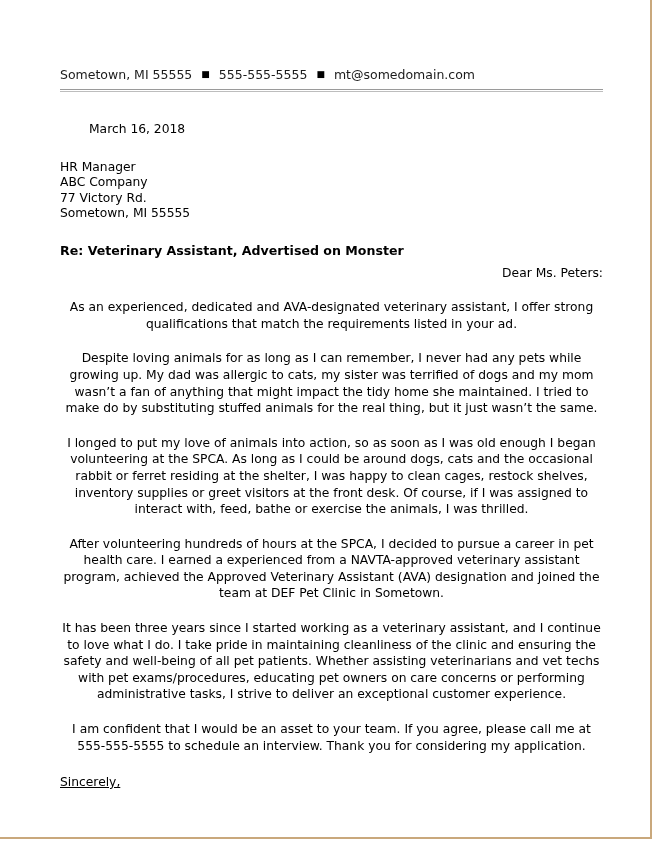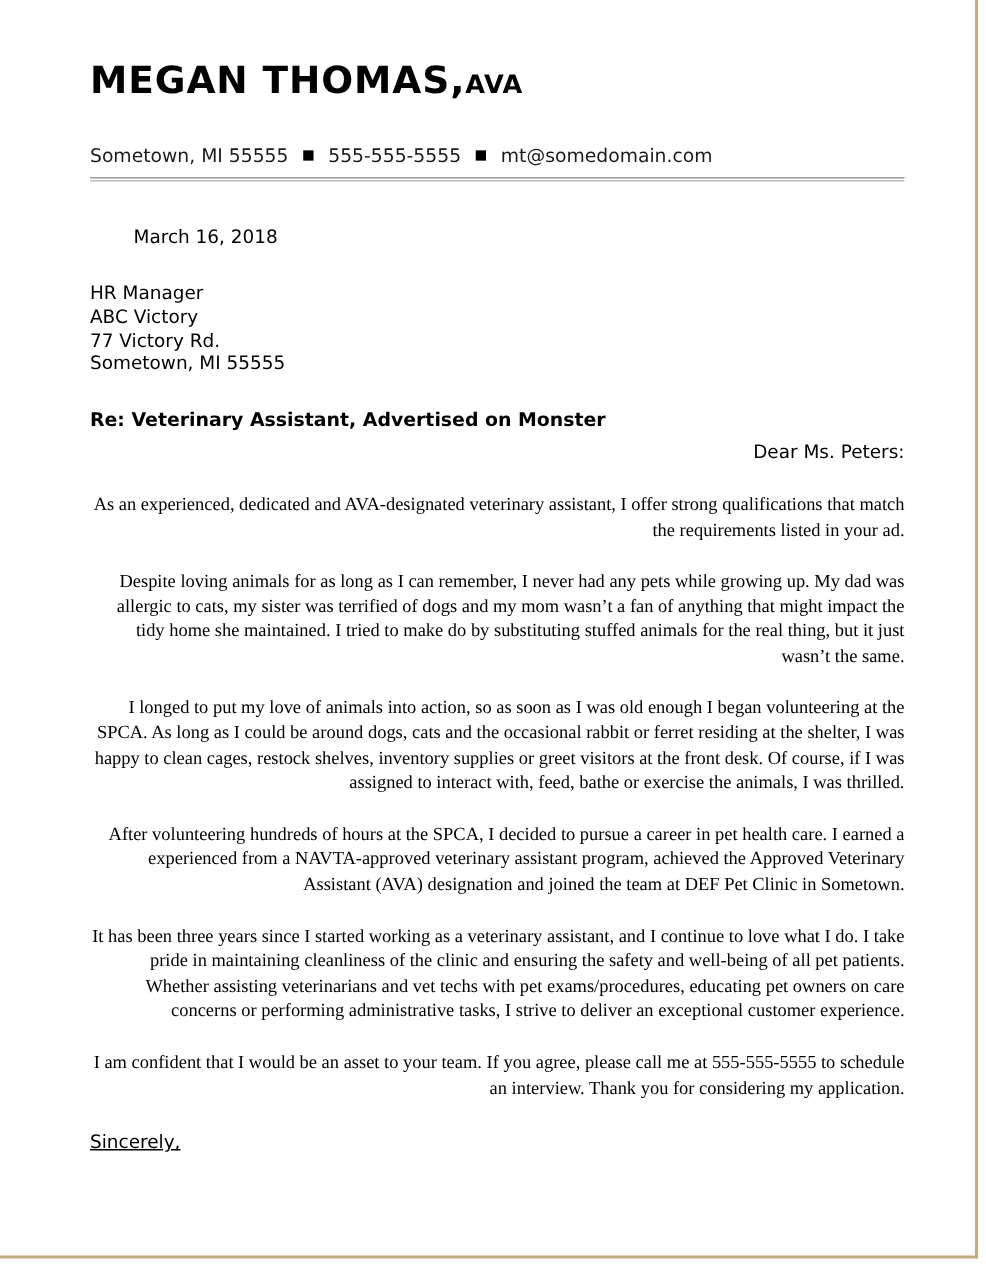--- a/index.html
+++ b/index.html
@@ -98,55 +98,51 @@
     margin-top: 21px;
     font-weight: bold;
     font-size: 12.6px;
   }
   .salutation {
     margin-top: 5px;
     text-align: right;
   }
   .para {
     margin-top: 18px;
-    text-align: right;
-    font-family: Liberation Serif, serif;
+    text-align: center;
   }
   .closing {
     margin-top: 20px;
     text-decoration: underline;
   }
 </style>
 </head>
 <body>
 
 <div class="page">
 
   <div class="edge-right"></div>
   <div class="edge-bottom"></div>
 
   <div class="content">
 
     <div class="letterhead">
-      <div class="name-line">
-        <span class="name-main">MEGAN THOMAS,</span><span class="name-suffix">AVA</span>
-      </div>
       <div class="contact-line">
         <span>Sometown, MI 55555</span><span class="sep">■</span><span>555-555-5555</span><span class="sep">■</span><span>mt@somedomain.com</span>
       </div>
       <div class="rule"></div>
     </div>
 
     <div class="letter">
 
       <div class="date">March 16, 2018</div>
 
       <div class="recipient">
         <div>HR Manager</div>
-        <div>ABC Victory</div>
+        <div>ABC Company</div>
         <div>77 Victory Rd.</div>
         <div>Sometown, MI 55555</div>
       </div>
 
       <div class="subject">Re: Veterinary Assistant, Advertised on Monster</div>
 
       <div class="salutation">Dear Ms. Peters:</div>
 
       <div class="para">As an experienced, dedicated and AVA-designated veterinary assistant, I offer strong qualifications that match the requirements listed in your ad.</div>
       <div class="para">Despite loving animals for as long as I can remember, I never had any pets while growing up. My dad was allergic to cats, my sister was terrified of dogs and my mom wasn’t a fan of anything that might impact the tidy home she maintained. I tried to make do by substituting stuffed animals for the real thing, but it just wasn’t the same.</div>

